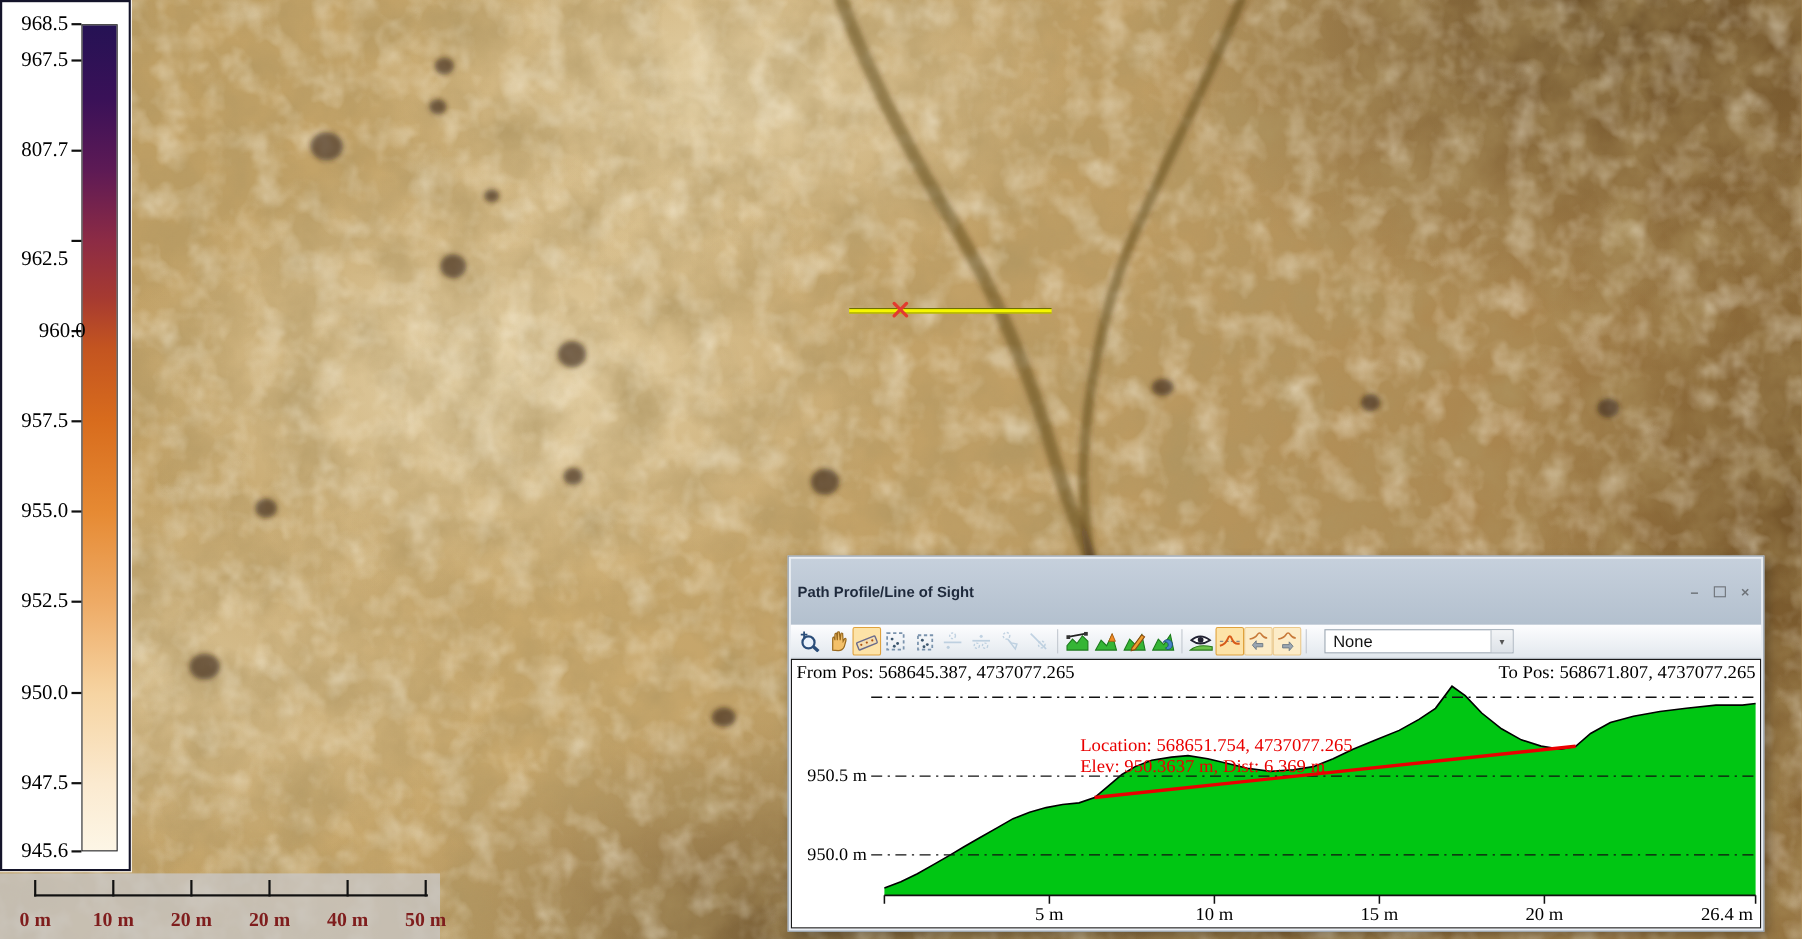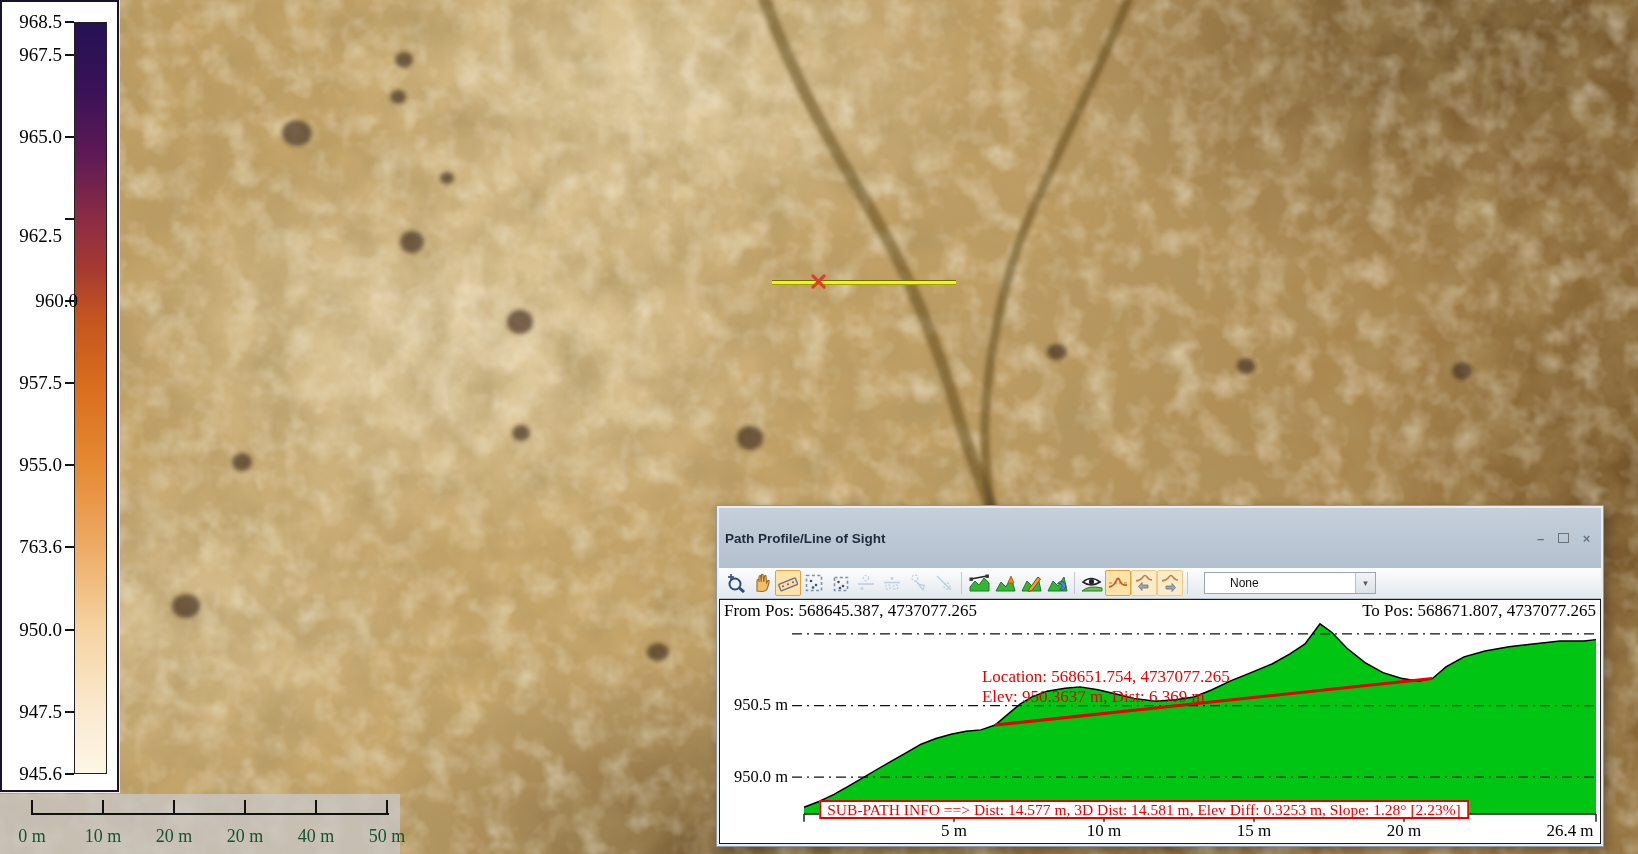--- a/index.html
+++ b/index.html
@@ -34,21 +34,21 @@
   .cb-tick{position:absolute;left:63px;width:9px;height:2px;background:#111;}
   .cb-label{position:absolute;left:0;width:60px;text-align:right;
     font-family:"Liberation Serif",serif;font-size:19px;color:#000;line-height:20px;}
 
   
   #scalebar{position:absolute;left:0;top:794px;width:400px;height:60px;
     background:rgba(201,201,204,.74);}
   #scalebar-line{position:absolute;left:31px;top:19px;width:358px;height:2px;background:#111;}
   .sb-tick{position:absolute;top:6px;width:2px;height:15px;background:#111;}
   .sb-label{position:absolute;top:32px;width:64px;margin-left:-32px;text-align:center;
-    font-family:"Liberation Serif",serif;font-size:18px;color:#14532d;}
+    font-family:"Liberation Serif",serif;font-size:18px;color:#7f1d1d;font-weight:bold;}
 
   
   #dialog{position:absolute;left:716px;top:505px;width:888px;height:342px;box-sizing:border-box;
     background:#e9edf2;border:1px solid #8e9aa8;padding:2px;
     box-shadow:3px 4px 10px rgba(0,0,0,.35);display:flex;flex-direction:column;}
   #titlebar{height:28px;flex:0 0 28px;display:flex;align-items:center;
     background:linear-gradient(#c6d0dc,#b3c0ce);padding:16px 6px;}
   #title-text{font-size:13.5px;font-weight:bold;color:#1f2a3c;}
   #win-buttons{margin-left:auto;display:flex;gap:6px;align-items:center;}
   .win-btn{width:17px;height:15px;display:flex;align-items:center;justify-content:center;
@@ -59,21 +59,21 @@
   .menu-item{font-size:12.5px;color:#222;padding:3px 7px;}
   #toolbar{height:30px;flex:0 0 30px;display:flex;align-items:center;
     background:linear-gradient(#fdfdfe,#e2e8ee);border-bottom:1px solid #b7bfc8;padding:0 4px;}
   .tbtn{width:26px;height:26px;display:flex;align-items:center;justify-content:center;border-radius:2px;flex:0 0 26px;}
   .tbtn.selected{background:#fde3a7;border:1px solid #e0a23c;box-sizing:border-box;}
   .tbtn.hot{background:#fcecc8;border:1px solid #ecc98a;box-sizing:border-box;}
   .tbtn.disabled{opacity:.5;}
   .tsep{width:1px;height:22px;background:#c2c8d0;margin:0 4px;flex:0 0 1px;}
   #none-dropdown{margin-left:12px;width:172px;height:22px;background:#fff;border:1px solid #9aa6b2;
     display:flex;align-items:center;box-sizing:border-box;}
-  #none-dropdown .val{flex:1;font-size:12px;color:#111;padding-left:7px;margin-left:18px;}
+  #none-dropdown .val{flex:1;font-size:15px;color:#111;padding-left:7px;}
   #dd-btn{width:19px;height:100%;background:linear-gradient(#f2f4f6,#dde2e8);border-left:1px solid #b8c0c8;
     display:flex;align-items:center;justify-content:center;font-size:9px;color:#555;}
 
   
   #chart-area{flex:1;position:relative;background:#fff;border:1px solid #1a1a1a;box-sizing:border-box;}
   #chart-svg{position:absolute;inset:0;width:100%;height:100%;}
   #subpath-box{position:absolute;left:424px;top:200px;transform:translateX(-50%);
     background:#fff;border:2px solid #e90000;color:#e90000;white-space:nowrap;
     font-family:"Liberation Serif",serif;font-size:15.5px;line-height:15px;padding:0 6px;}
 </style>
@@ -124,31 +124,31 @@
 </div>
 
 <div id="colorbar-panel">
   <div id="colorbar-bar" style="background: linear-gradient(rgb(37, 18, 84) 0%, rgb(58, 17, 88) 9%, rgb(93, 26, 85) 17.5%, rgb(140, 43, 69) 26%, rgb(166, 58, 49) 33%, rgb(195, 84, 32) 39%, rgb(216, 108, 29) 48%, rgb(230, 138, 51) 59%, rgb(238, 171, 102) 70%, rgb(246, 212, 162) 81%, rgb(251, 234, 208) 92%, rgb(253, 246, 230) 100%);"></div>
   <div id="colorbar-ticks">
       <div class="cb-tick" style="top: 19px;"></div>
       <div class="cb-label" style="top: 10px;">968.5</div>
       <div class="cb-tick" style="top: 51.8384px;"></div>
       <div class="cb-label" style="top: 42.8384px;">967.5</div>
       <div class="cb-tick" style="top: 133.934px;"></div>
-      <div class="cb-label" style="top: 124.934px;">965.0</div>
+      <div class="cb-label" style="top: 124.934px;">807.7</div>
       <div class="cb-tick" style="top: 216.031px;"></div>
       <div class="cb-label" style="top: 224px;">962.5</div>
       <div class="cb-tick" style="top: 298.127px;"></div>
       <div class="cb-label" style="top: 289.127px; padding-left: 16px;">960.0</div>
       <div class="cb-tick" style="top: 380.223px;"></div>
       <div class="cb-label" style="top: 371.223px;">957.5</div>
       <div class="cb-tick" style="top: 462.319px;"></div>
       <div class="cb-label" style="top: 453.319px;">955.0</div>
       <div class="cb-tick" style="top: 544.415px;"></div>
-      <div class="cb-label" style="top: 535.415px;">763.6</div>
+      <div class="cb-label" style="top: 535.415px;">952.5</div>
       <div class="cb-tick" style="top: 626.511px;"></div>
       <div class="cb-label" style="top: 617.511px;">950.0</div>
       <div class="cb-tick" style="top: 708.607px;"></div>
       <div class="cb-label" style="top: 699.607px;">947.5</div>
       <div class="cb-tick" style="top: 771px;"></div>
       <div class="cb-label" style="top: 762px;">945.6</div>
     </div>
 </div>
 
 <div id="scalebar">
@@ -327,15 +327,14 @@
         <text x="384" y="244" text-anchor="middle" font-family="&quot;Liberation Serif&quot;,serif" font-size="17" fill="#000">10 m</text>
         <text x="534" y="244" text-anchor="middle" font-family="&quot;Liberation Serif&quot;,serif" font-size="17" fill="#000">15 m</text>
         <text x="684" y="244" text-anchor="middle" font-family="&quot;Liberation Serif&quot;,serif" font-size="17" fill="#000">20 m</text>
         <text x="850" y="244" text-anchor="middle" font-family="&quot;Liberation Serif&quot;,serif" font-size="17" fill="#000">26.4 m</text>
         <text x="4" y="17" font-family="&quot;Liberation Serif&quot;,serif" font-size="17" fill="#000">From Pos: 568645.387, 4737077.265</text>
         <text x="876" y="17" text-anchor="end" font-family="&quot;Liberation Serif&quot;,serif" font-size="17" fill="#000">To Pos: 568671.807, 4737077.265</text>
         <line x1="275.07" y1="129.17240000000083" x2="712.38" y2="81.02800000000525" stroke="#e90000" stroke-width="3.2"></line>
         <text x="262" y="85" font-family="&quot;Liberation Serif&quot;,serif" font-size="17" fill="#e90000">Location: 568651.754, 4737077.265</text>
         <text x="262" y="105" font-family="&quot;Liberation Serif&quot;,serif" font-size="17" fill="#e90000">Elev: 950.3637 m, Dist: 6.369 m</text>
       </svg>
-    <div id="subpath-box">SUB-PATH INFO ==&gt; Dist: 14.577 m, 3D Dist: 14.581 m, Elev Diff: 0.3253 m, Slope: 1.28° [2.23%]</div>
   </div>
 </div>
 
 </body></html>

